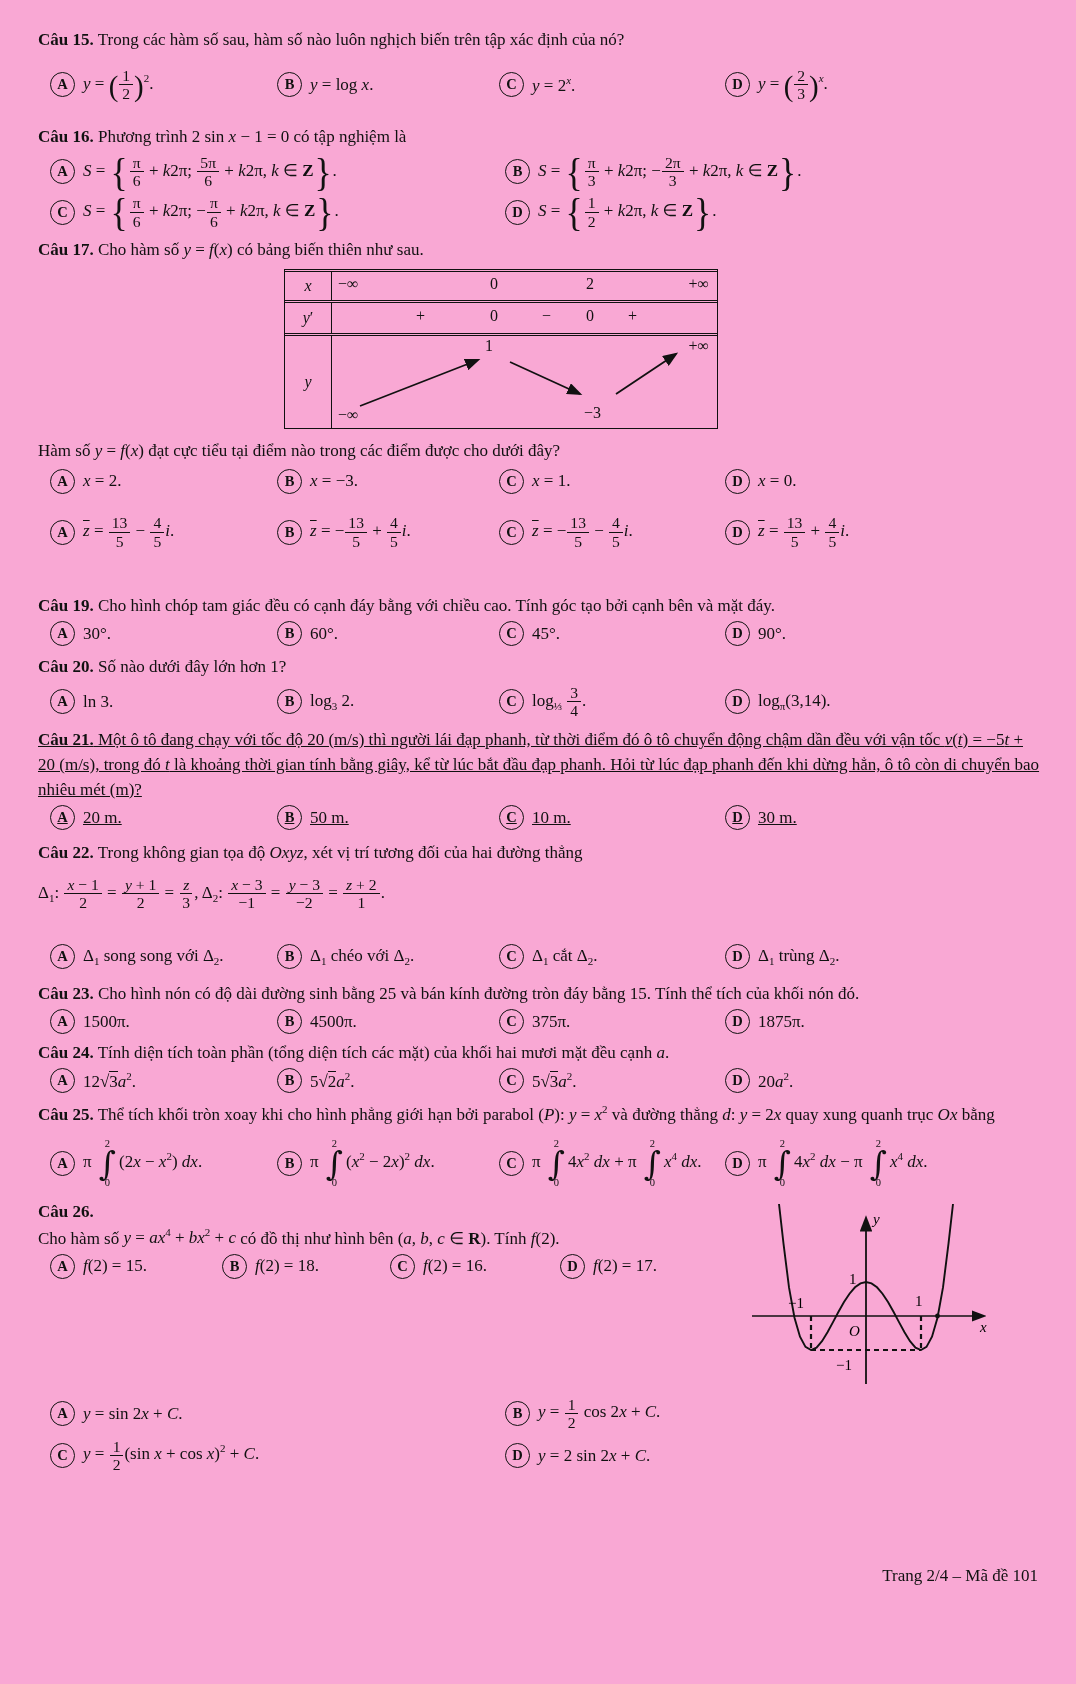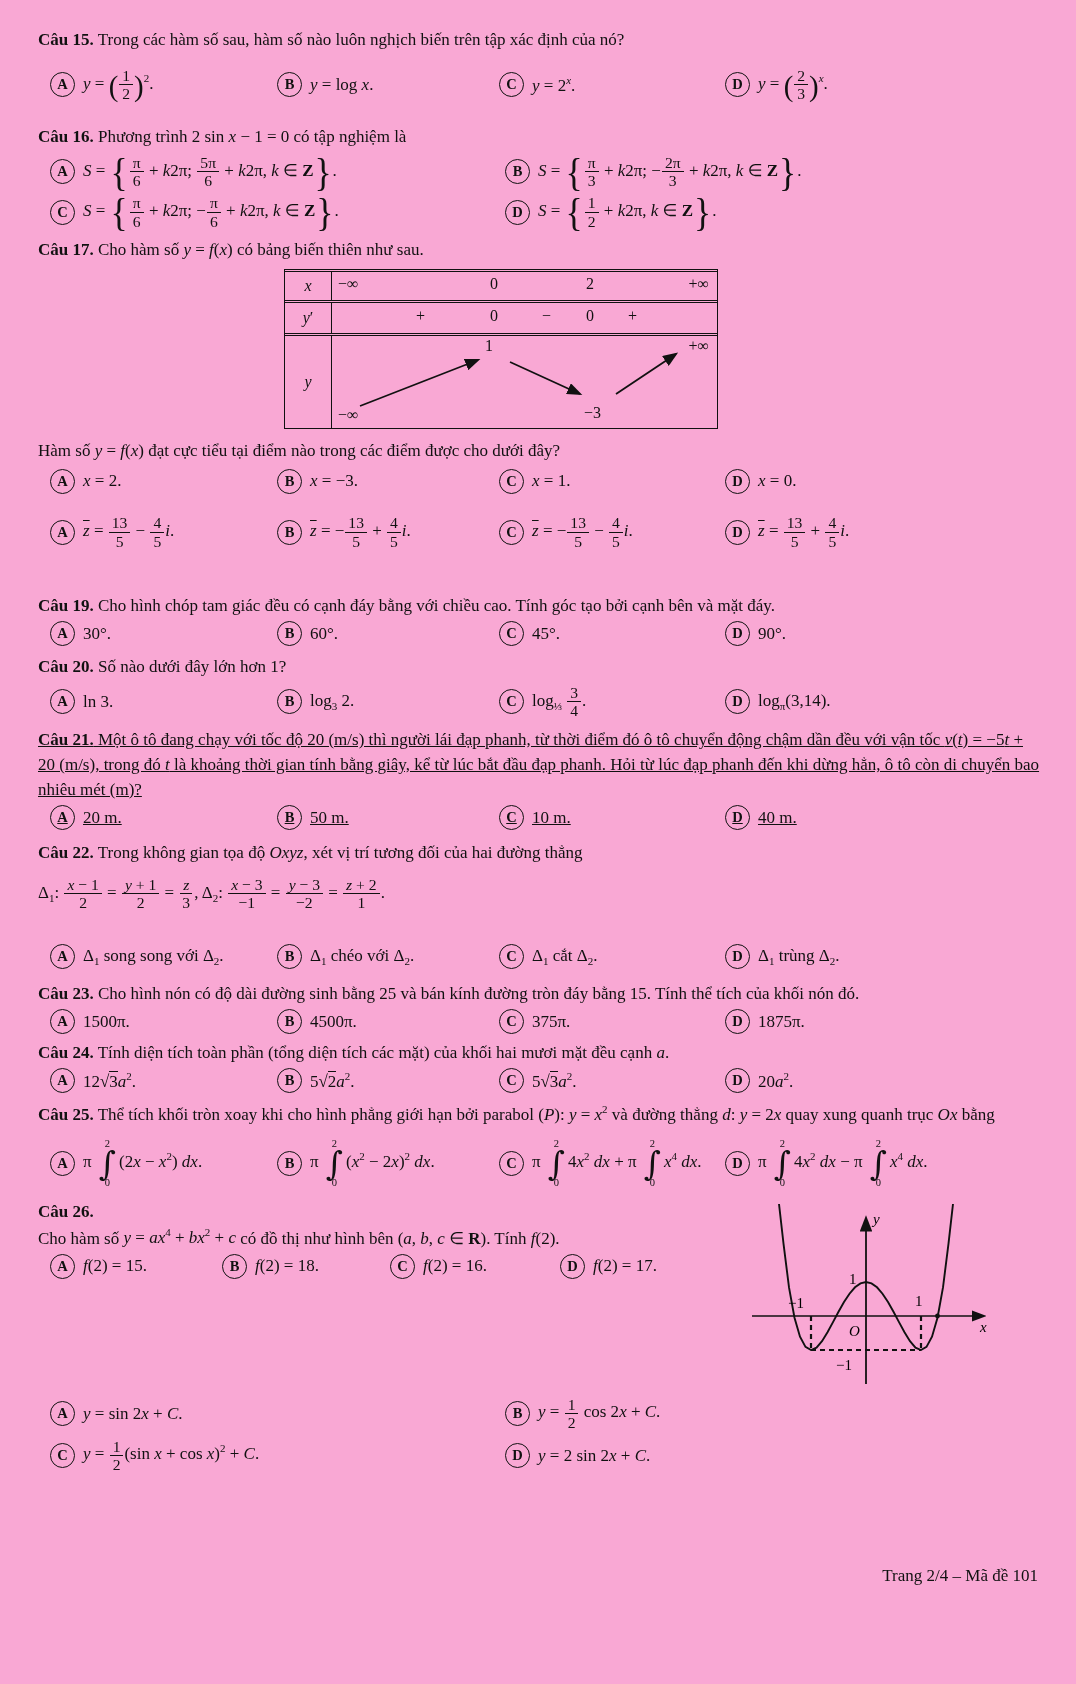--- a/index.html
+++ b/index.html
@@ -309,21 +309,21 @@
       <div class="opt">
           <span class="lt">B</span>
           <span class="om">50 m.</span>
         </div>
       <div class="opt">
           <span class="lt">C</span>
           <span class="om">10 m.</span>
         </div>
       <div class="opt">
           <span class="lt">D</span>
-          <span class="om">40 m.</span>
+          <span class="om">30 m.</span>
         </div>
     </div>
   </div>
 
   <div class="q q22">
     <div class="qline"><b>Câu 22.</b> Trong không gian tọa độ <span class="mm"><i>O</i><i>x</i><i>y</i><i>z</i></span>, xét vị trí tương đối của hai đường thẳng</div>
     <div class="disp"><span class="mm">Δ<sub>1</sub>: <span class="fr">
             <span class="fn"><i>x</i> − 1</span>
             <span class="fd">2</span>
           </span> = <span class="fr">

